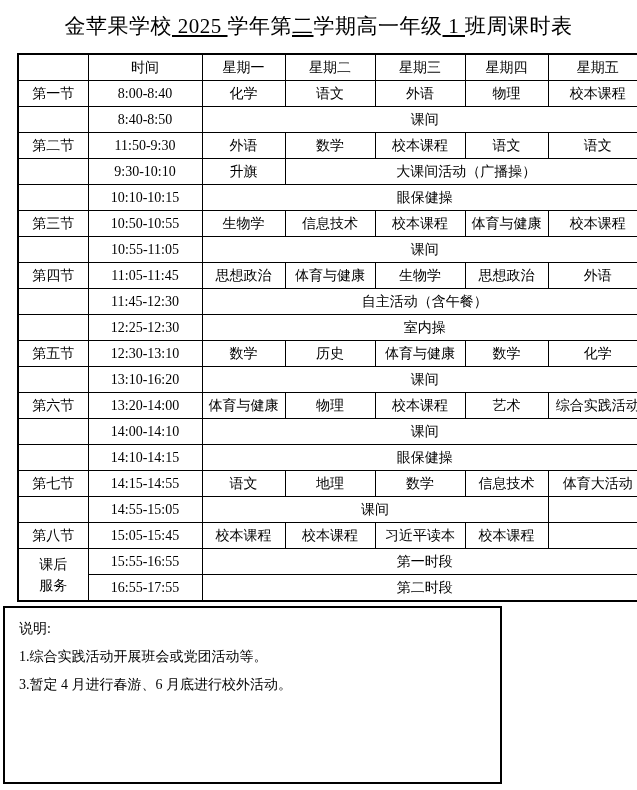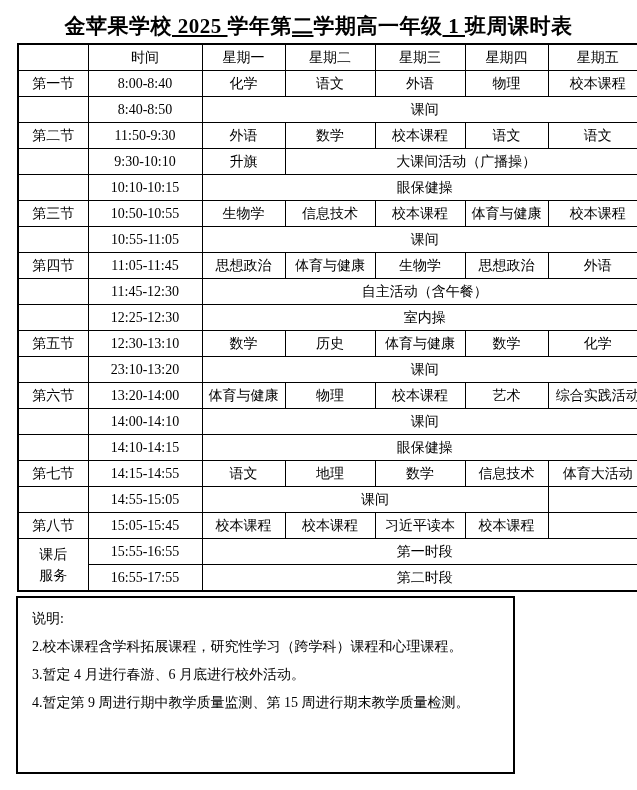--- a/index.html
+++ b/index.html
@@ -11,24 +11,24 @@
   }
   .page {
     position: relative;
     width: 637px;
     height: 790px;
     background: #ffffff;
     overflow: hidden;
   }
   .title {
     text-align: center;
-    font-weight: bold;
+    font-weight: normal;
     font-size: 21px;
     padding-top: 12px;
-    margin: 0 0 3px 0;
+    margin: 0 0 13px 0;
     letter-spacing: 0.5px;
     white-space: pre;
   }
   .title .u { text-decoration: underline; }
   table.timetable {
     border-collapse: collapse;
     table-layout: fixed;
     width: 630px;
     margin-left: 17px;
     border: 2px solid #000;
@@ -48,21 +48,21 @@
   col.c-time   { width: 114px; }
   col.c-mon    { width: 83px; }
   col.c-tue    { width: 90px; }
   col.c-wed    { width: 90px; }
   col.c-thu    { width: 83px; }
   col.c-fri    { width: 100px; }
   .notes {
     box-sizing: border-box;
     width: 499px;
     height: 178px;
-    margin: 4px 0 0 16px;
+    margin: 4px 0 0 3px;
     border: 2px solid #000;
     padding: 14px 12px 0 14px;
     font-size: 14px;
   }
   .notes p {
     margin: 0 0 14px 0;
     line-height: 1.0;
   }
 </style>
 </head>
@@ -163,21 +163,21 @@
           <td>第五节</td>
           <td>12:30-13:10</td>
           <td>数学</td>
           <td>历史</td>
           <td>体育与健康</td>
           <td>数学</td>
           <td>化学</td>
         </tr>
         <tr>
           <td></td>
-          <td>23:10-13:20</td>
+          <td>13:10-16:20</td>
           <td colspan="5">课间</td>
         </tr>
         <tr>
           <td>第六节</td>
           <td>13:20-14:00</td>
           <td>体育与健康</td>
           <td>物理</td>
           <td>校本课程</td>
           <td>艺术</td>
           <td>综合实践活动</td>
@@ -224,18 +224,17 @@
         </tr>
         <tr>
           <td>16:55-17:55</td>
           <td colspan="5">第二时段</td>
         </tr>
       </tbody>
   </table>
 
   <div class="notes">
     <p>说明:</p>
-    <p>2.校本课程含学科拓展课程，研究性学习（跨学科）课程和心理课程。</p>
+    <p>1.综合实践活动开展班会或党团活动等。</p>
     <p>3.暂定 4 月进行春游、6 月底进行校外活动。</p>
-    <p>4.暂定第 9 周进行期中教学质量监测、第 15 周进行期末教学质量检测。</p>
   </div>
 
 </div>
 
 </body></html>

